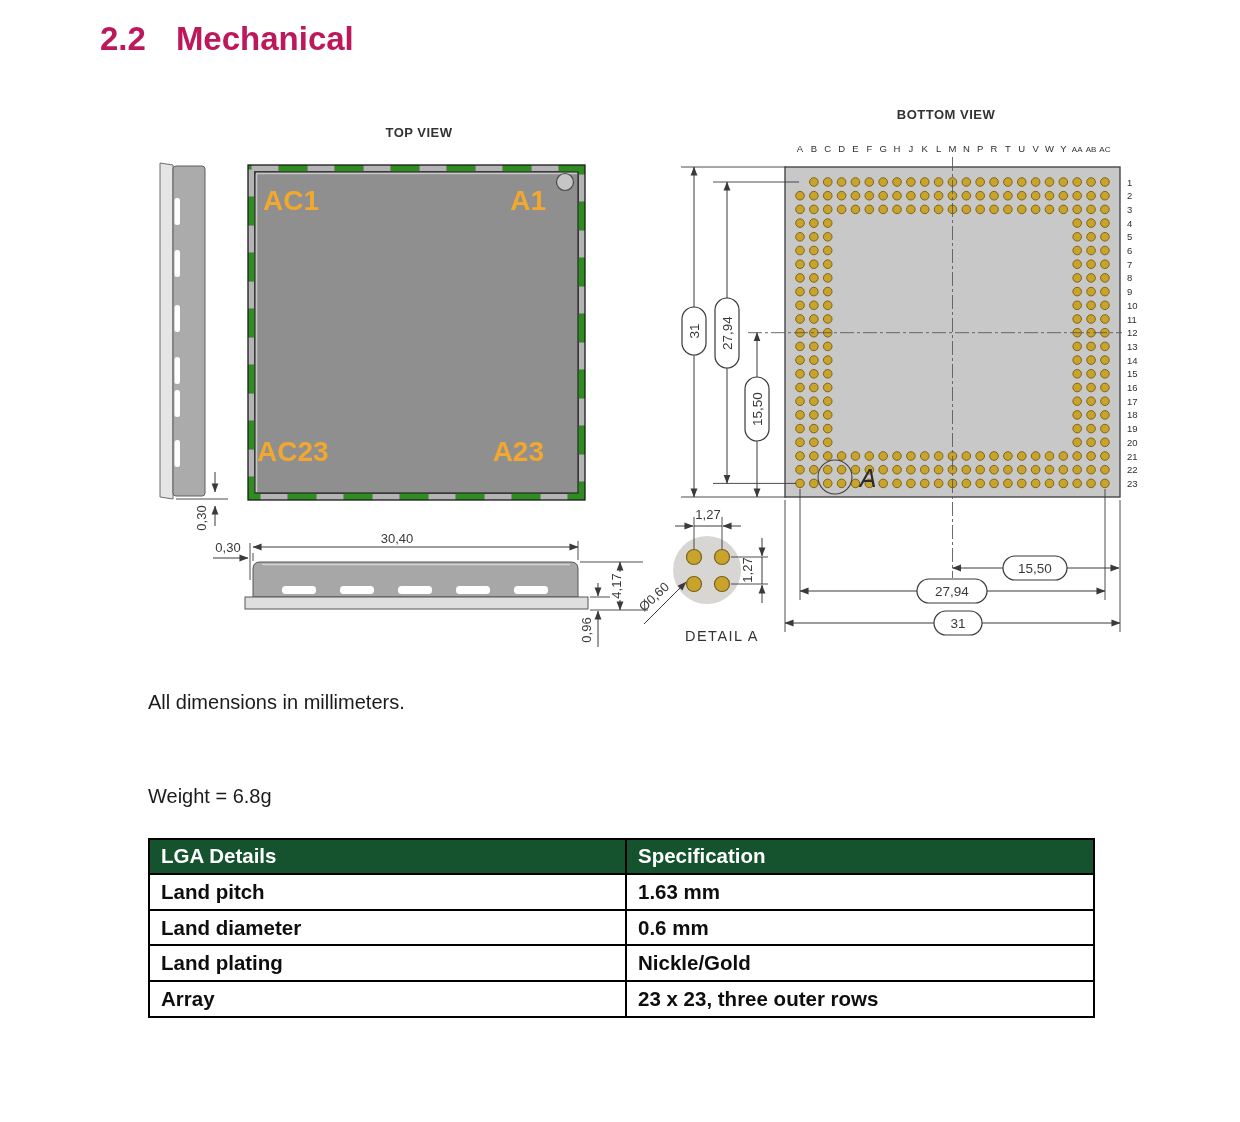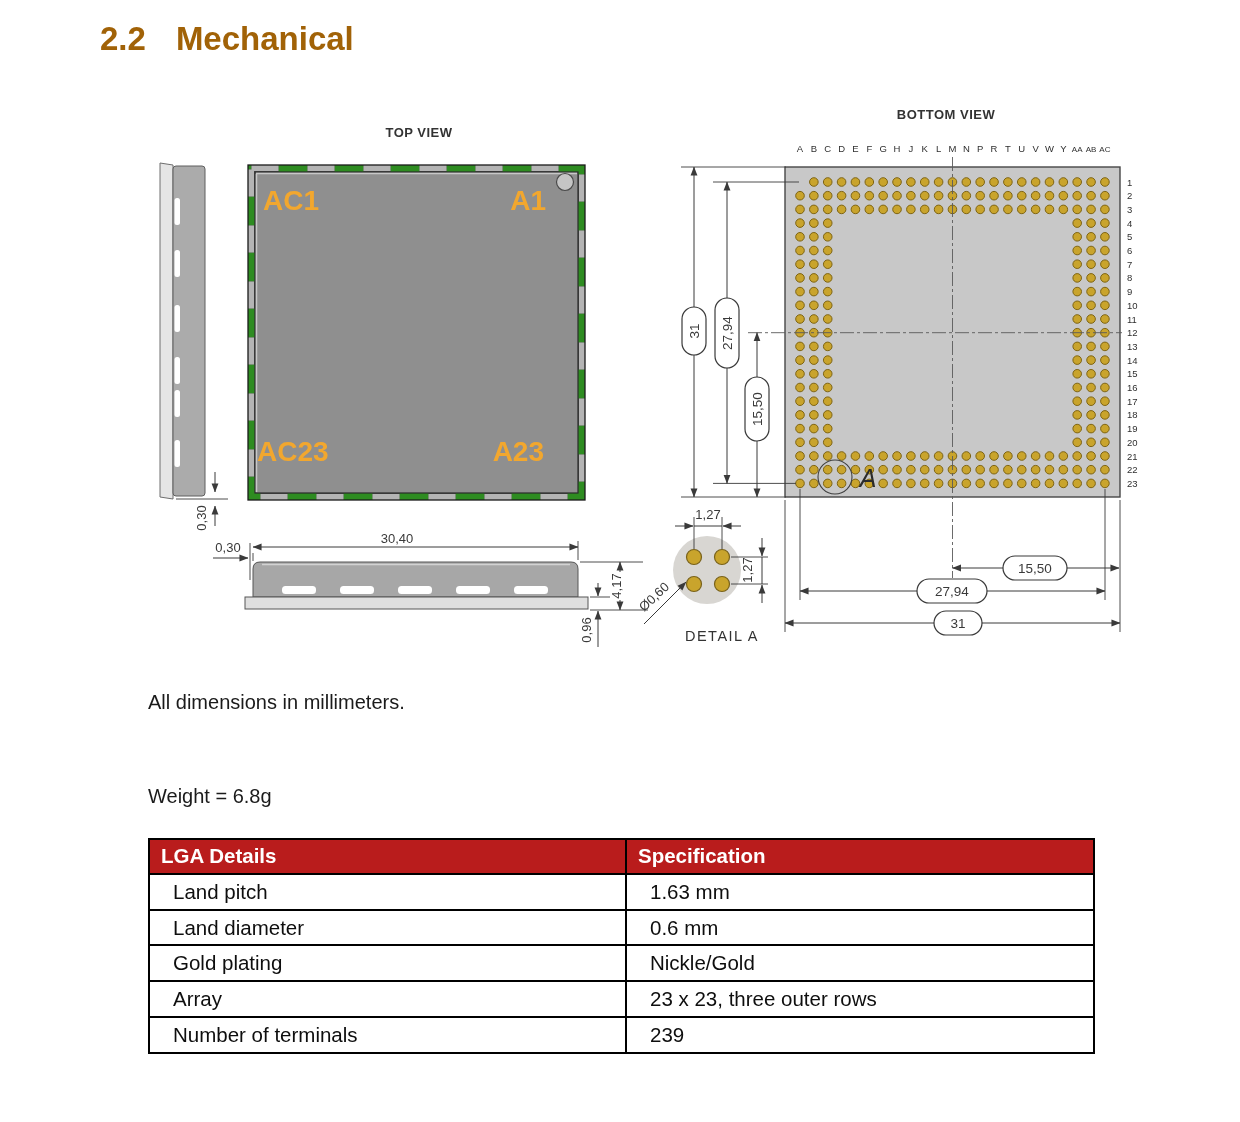--- a/index.html
+++ b/index.html
@@ -1,27 +1,27 @@
 <!DOCTYPE html>
 <html><head>
 <meta charset="utf-8">
 <style>
   *{margin:0;padding:0;box-sizing:border-box}
   html,body{background:#fff}
   body{width:1240px;height:1122px;position:relative;font-family:"Liberation Sans",sans-serif;overflow:hidden}
-  .heading{position:absolute;left:100px;top:20px;font-size:33px;font-weight:700;color:#a16207;white-space:nowrap}
+  .heading{position:absolute;left:100px;top:20px;font-size:33px;font-weight:700;color:#be185d;white-space:nowrap}
   .heading .h-num{margin-right:30px}
   #fig{position:absolute;left:0;top:0;pointer-events:none}
   #fig text{font-family:"Liberation Sans",sans-serif}
   .note{position:absolute;left:148px;font-size:20px;color:#1b1b1b}
   .note1{top:691px}
   .note2{top:785px}
   .spec-table{position:absolute;left:148px;top:838px;width:947px;border-collapse:collapse;table-layout:fixed;font-size:20.5px;color:#0e0e0e}
-  .spec-table th,.spec-table td{border:2px solid #000;text-align:left;vertical-align:top;padding:2px 23px;line-height:1.46;font-weight:400}
-  .spec-table thead th{background:#b91c1c;color:#fff;font-weight:700;padding:3px 11px;line-height:1.3}
+  .spec-table th,.spec-table td{border:2px solid #000;text-align:left;vertical-align:top;padding:2px 11px;line-height:1.46;font-weight:700}
+  .spec-table thead th{background:#14532d;color:#fff;font-weight:700;padding:3px 11px;line-height:1.3}
   .spec-table thead th + th{border-left:2px solid #4d7c0f}
 </style>
 </head>
 <body>
 
 <svg id="fig" width="1240" height="675" viewBox="0 0 1240 675">
     <defs>
       <marker id="arr" viewBox="0 0 10 10" refX="9.5" refY="5" markerWidth="9" markerHeight="9" orient="auto-start-reverse">
         <path d="M0,1.2 L10,5 L0,8.8 z" fill="#3A3A3A"></path>
       </marker>
@@ -458,25 +458,21 @@
   <tbody id="spec-body">
       <tr>
         <td>Land pitch</td>
         <td>1.63 mm</td>
       </tr>
       <tr>
         <td>Land diameter</td>
         <td>0.6 mm</td>
       </tr>
       <tr>
-        <td>Gold plating</td>
+        <td>Land plating</td>
         <td>Nickle/Gold</td>
       </tr>
       <tr>
         <td>Array</td>
         <td>23 x 23, three outer rows</td>
       </tr>
-      <tr>
-        <td>Number of terminals</td>
-        <td>239</td>
-      </tr>
     </tbody>
 </table>
 
 </body></html>

